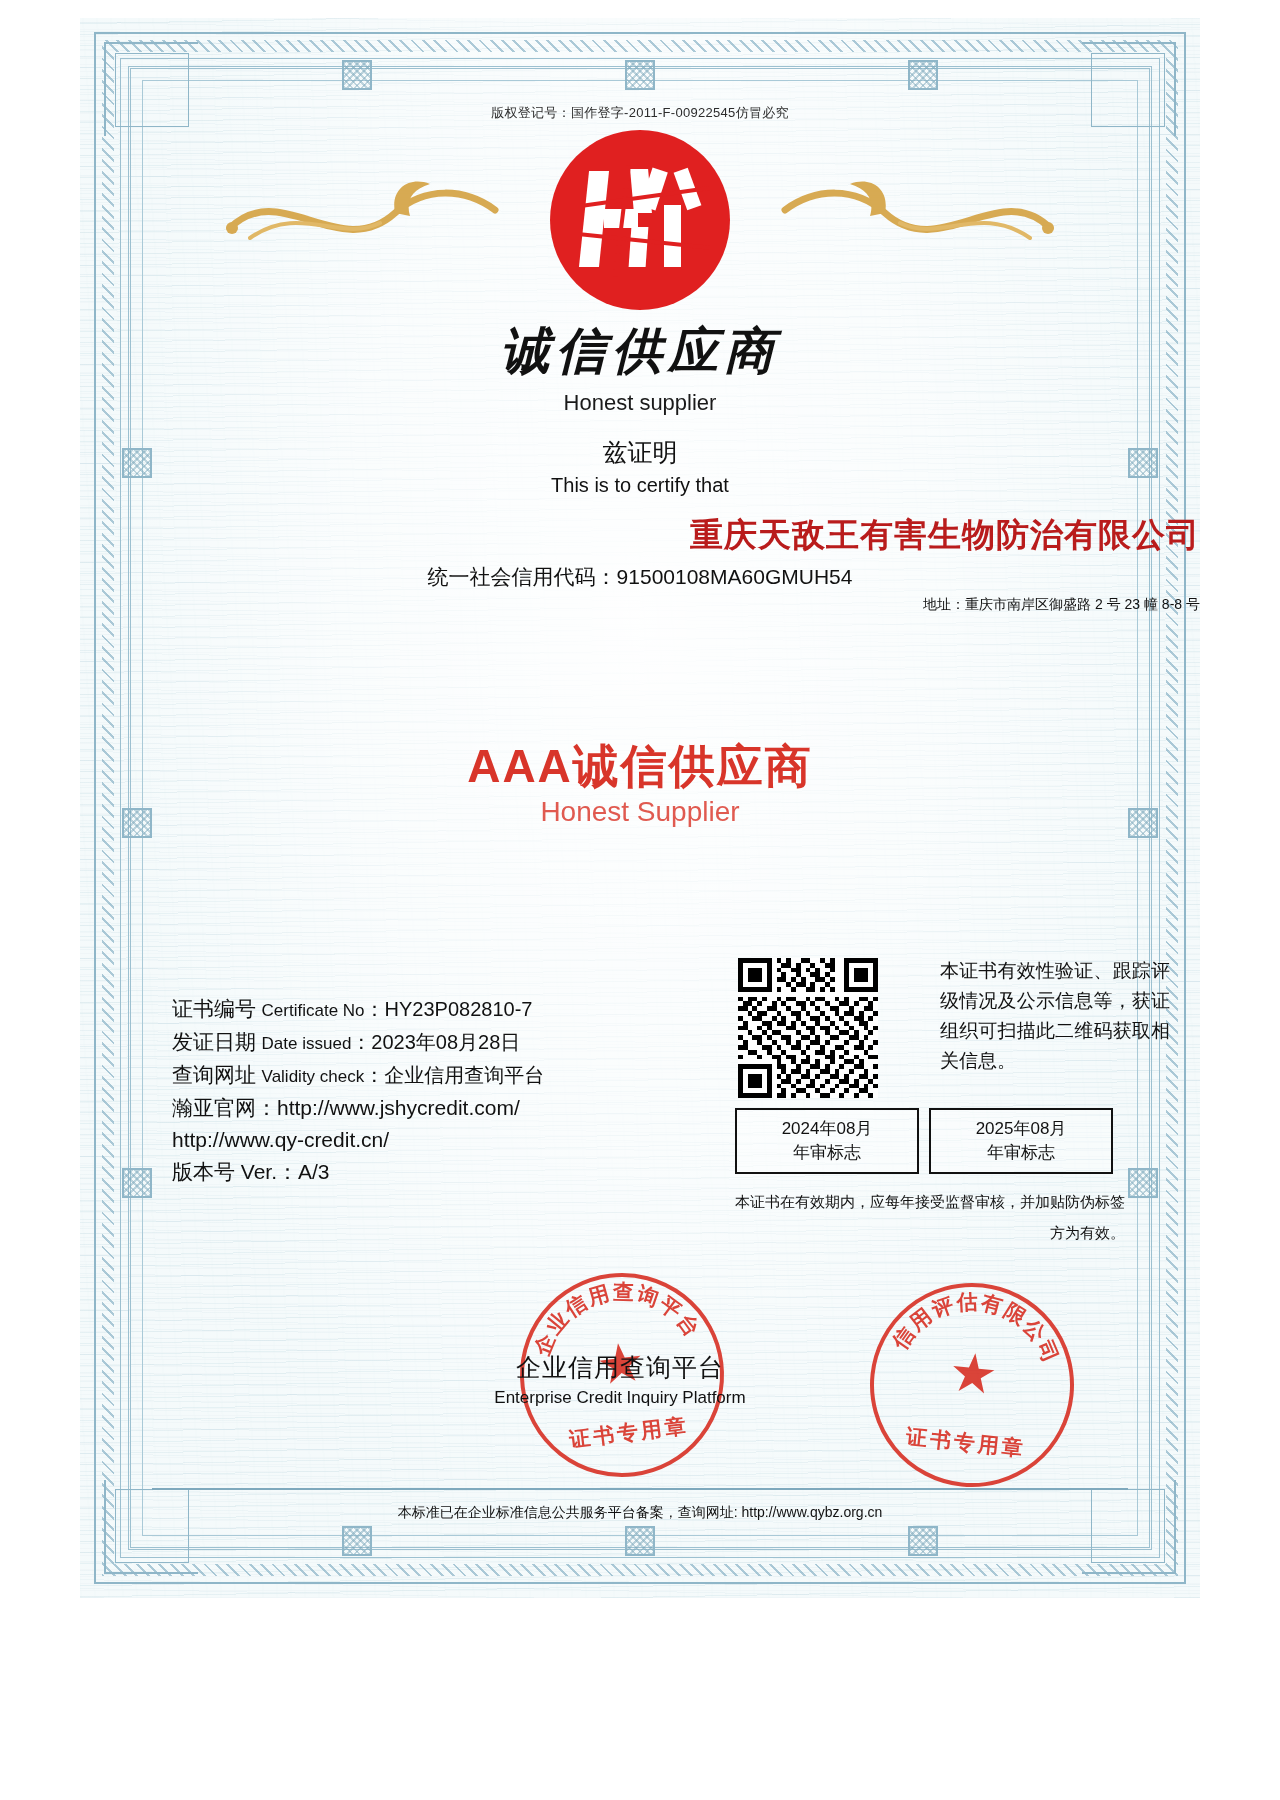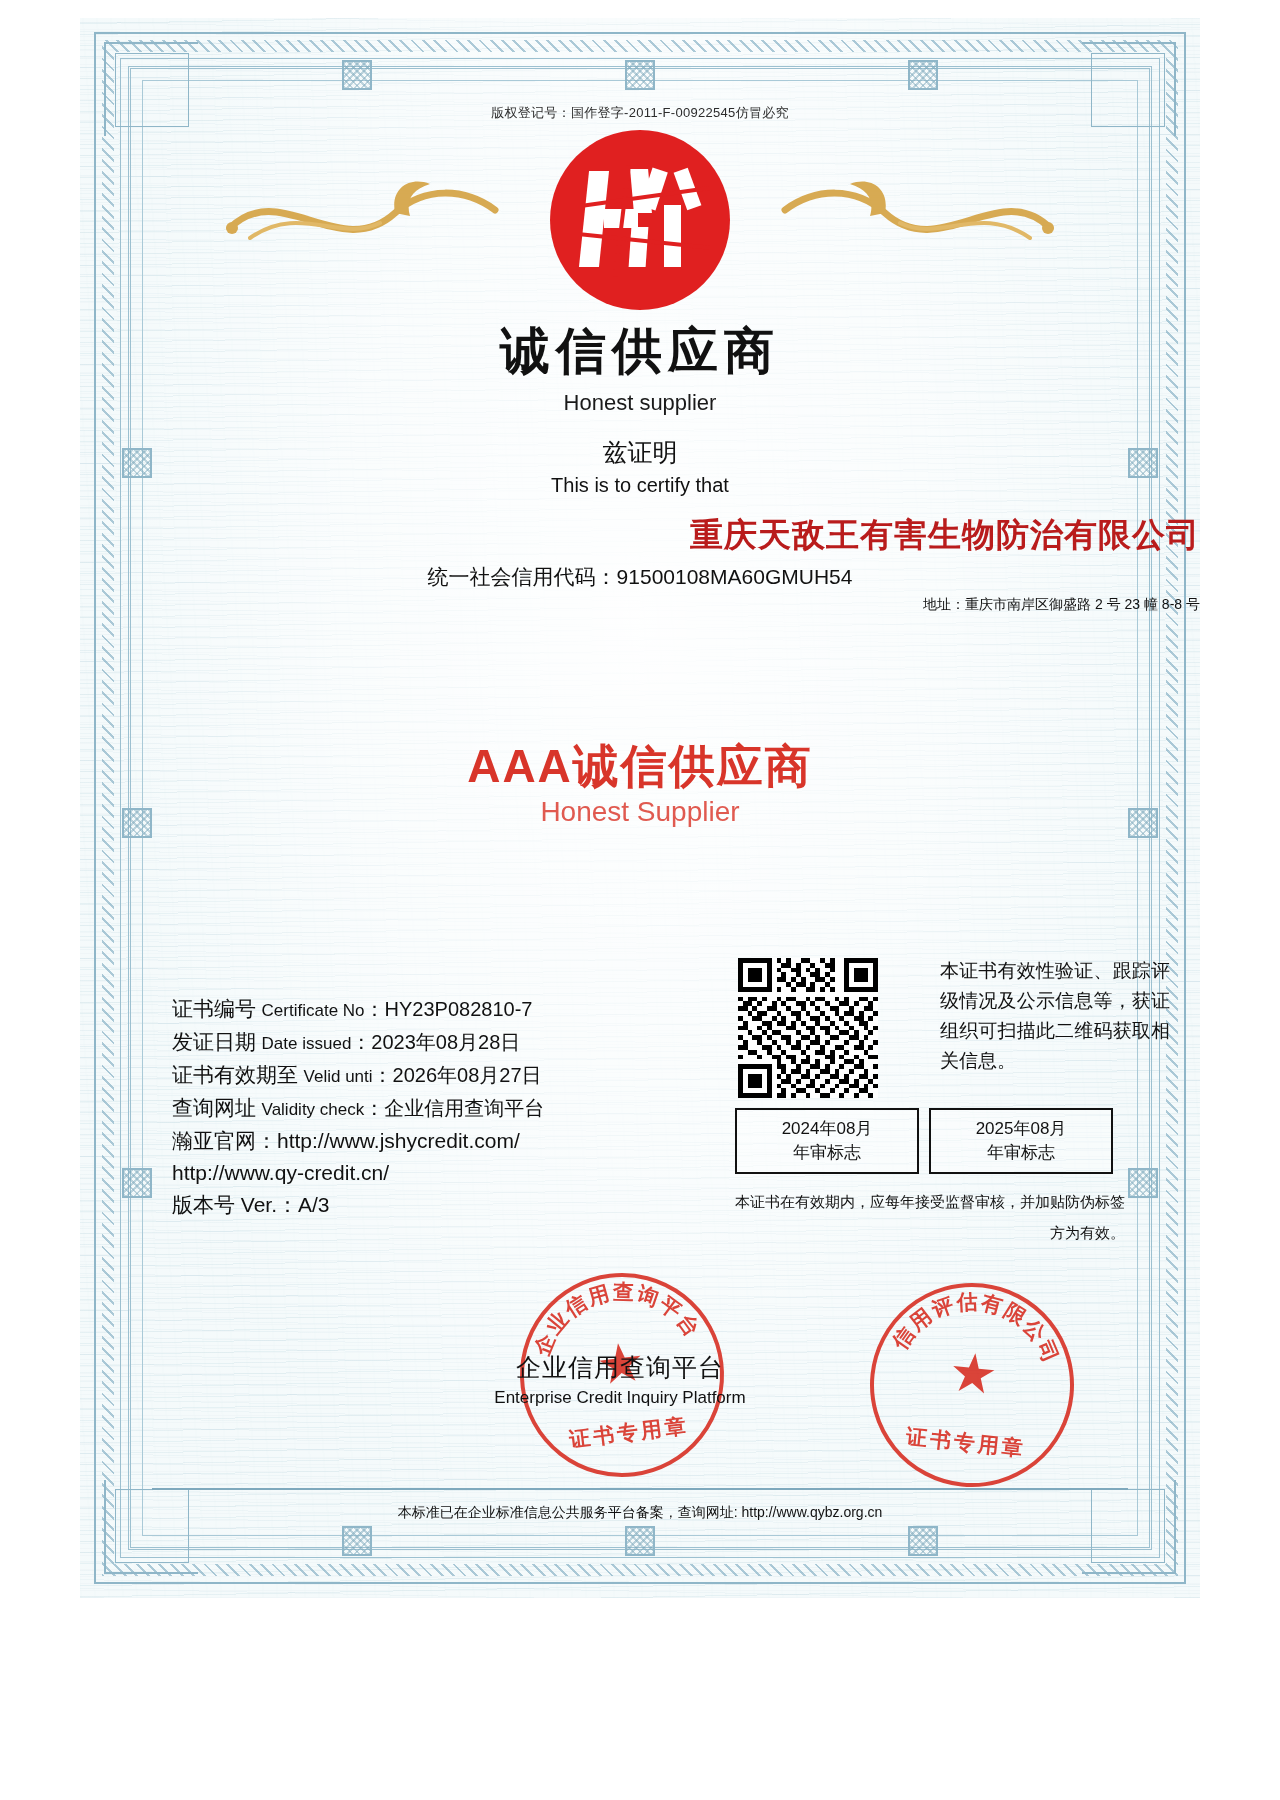--- a/index.html
+++ b/index.html
@@ -208,20 +208,21 @@
   
   .title-zh {
     position: absolute;
     top: 300px;
     width: 100%;
     text-align: center;
     font-size: 50px;
     letter-spacing: 6px;
     color: #111;
     font-weight: 700;
+    font-style: italic;
   }
   .title-en {
     position: absolute;
     top: 372px;
     width: 100%;
     text-align: center;
     font-size: 22px;
     color: #1a1a1a;
   }
   .certify-zh {
@@ -513,24 +514,20 @@
   <div class="award-en">Honest Supplier</div>
 
   <div class="details">
     <div class="row">
       <span class="label-zh">证书编号</span>
       <span class="label-en">Certificate No</span><span>：</span><span>HY23P082810-7</span>
     </div>
     <div class="row">
       <span class="label-zh">发证日期</span>
       <span class="label-en">Date issued</span><span>：</span><span>2023年08月28日</span>
-    </div>
-    <div class="row">
-      <span class="label-zh">证书有效期至</span>
-      <span class="label-en">Velid unti</span><span>：</span><span>2026年08月27日</span>
     </div>
     <div class="row">
       <span class="label-zh">查询网址</span>
       <span class="label-en">Validity check</span><span>：</span><span>企业信用查询平台</span>
     </div>
     <div class="url-row">瀚亚官网：http://www.jshycredit.com/</div>
     <div class="url-row">http://www.qy-credit.cn/</div>
     <div class="url-row">版本号 Ver.：A/3</div>
   </div>
 

